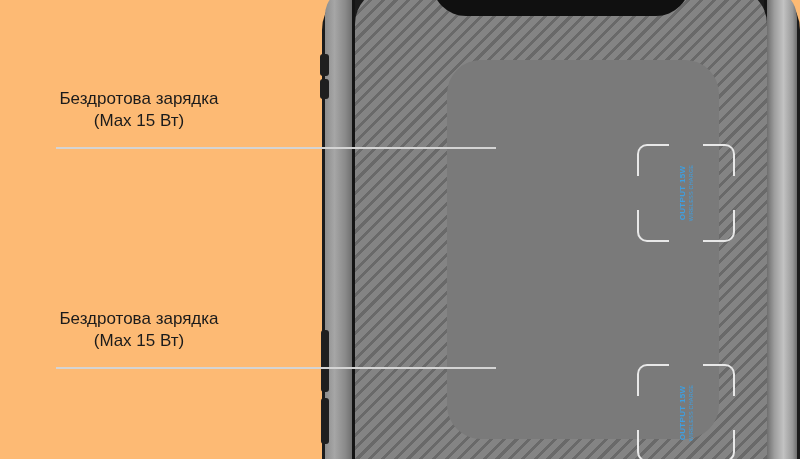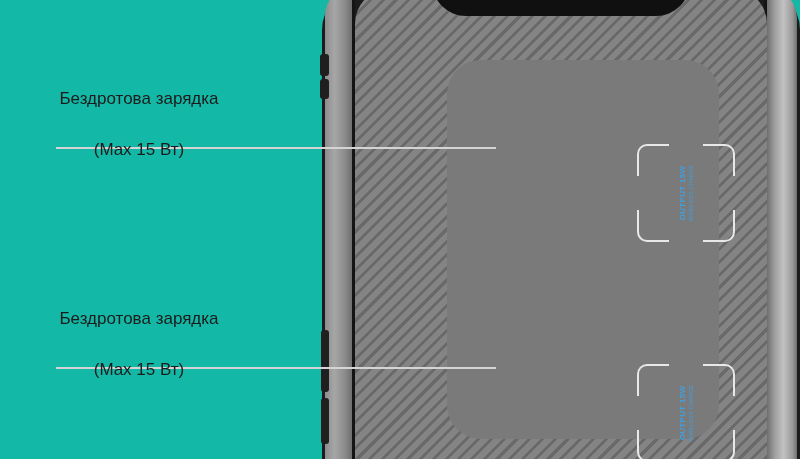--- a/index.html
+++ b/index.html
@@ -9,21 +9,21 @@
     background: #ffffff;
   }
   body {
     font-family: "Liberation Sans", "DejaVu Sans", sans-serif;
   }
 
   #stage {
     position: relative;
     width: 800px;
     height: 459px;
-    background: #14b8a6;
+    background: #fdba74;
     overflow: hidden;
   }
 
   
   .device {
     position: absolute;
     left: 322px;
     top: -14px;
     width: 478px;
     height: 487px;
@@ -194,21 +194,21 @@
   .callout {
     position: absolute;
     width: 270px;
     text-align: center;
     color: #1b1b1b;
     font-size: 17px;
     line-height: 1.32;
   }
   .callout.upper { left: 4px; top: 88px; }
   .callout.lower { left: 4px; top: 308px; }
-  .callout .line2 { display: block; margin-top: 29px; }
+  .callout .line2 { display: block; }
 
   
   .leader {
     position: absolute;
     height: 2px;
     background: #d4d4d4;
   }
   .leader.upper { left: 56px; top: 147px; width: 440px; }
   .leader.lower { left: 56px; top: 367px; width: 440px; }
 </style>

